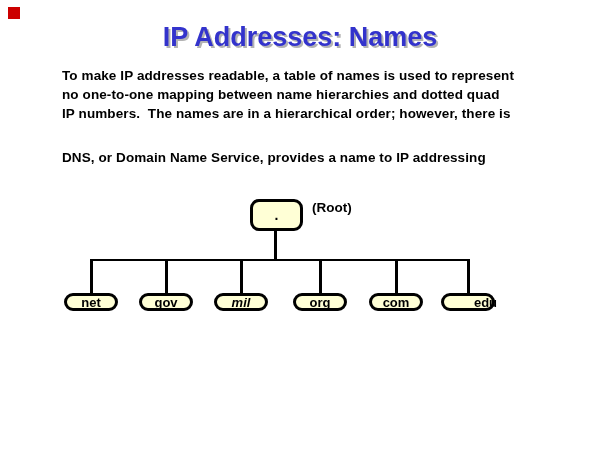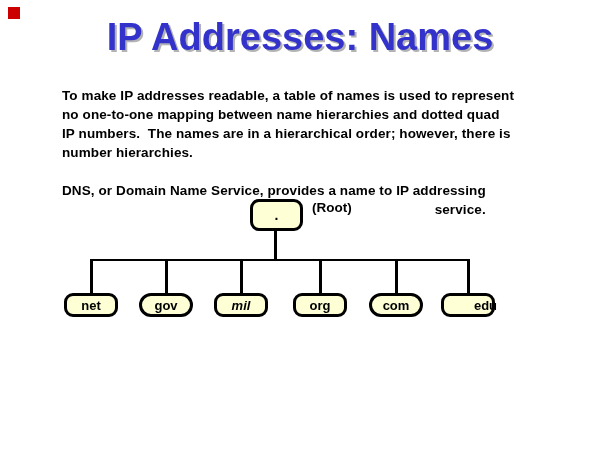--- a/index.html
+++ b/index.html
@@ -17,51 +17,51 @@
   .corner-marker {
     position: absolute; left: 8px; top: 7px;
     width: 12px; height: 12px;
     background: #cc0000;
   }
 
   .title {
     position: absolute; left: 0; top: 21px;
     width: 100%; margin: 0;
     text-align: center;
-    font-size: 38px; line-height: 32px;
+    font-size: 27px; line-height: 32px;
     color: #3333cc;
     text-shadow: 2px 2px 0 #b3b3b3;
     letter-spacing: 0px;
   }
 
-  .para { position: absolute; left: 62px; margin-top: 20px; }
+  .para { position: absolute; left: 62px; }
   .para .line {
     font-size: 13.5px;
     line-height: 19px;
     white-space: pre;
     letter-spacing: 0.1px;
   }
   .p1 { top: 66px; }
-  .p2 { top: 161px; text-align: right; }
+  .p2 { top: 148px; }
   .p3 { top: 347px; }
 
   
   .node {
     position: absolute;
     box-sizing: border-box;
     background: #ffffd6;
     border: 3px solid #000000;
     border-radius: 9px;
     display: flex; align-items: center; justify-content: center;
     font-size: 13px;
   }
   .root-node { left: 250px; top: 199px; width: 53px; height: 32px; font-size: 14px; }
   .root-annot { position: absolute; left: 312px; top: 200px; font-size: 13.5px; }
 
-  .child { top: 293px; width: 54px; height: 24px; }
+  .child { top: 293px; width: 54px; height: 18px; }
   .node-net { left: 64px; }
   .node-gov { left: 139px; border-radius: 13px; }
   .node-mil { left: 214px; font-style: italic; }
   .node-org { left: 293px; }
   .node-com { left: 369px; border-radius: 15px; }
   .node-edu { left: 441px; padding-left: 35px; }
 
   .vline { position: absolute; width: 3px; background: #000000; }
   .root-stub { left: 274px; top: 231px; height: 29px; }
   .hline { position: absolute; left: 91px; top: 259px; width: 377px; height: 2px; background: #000000; }
@@ -79,26 +79,24 @@
 <div class="slide">
 
   <div class="corner-marker"></div>
 
   <h1 class="title">IP Addresses: Names</h1>
 
   <div class="para p1">
     <div class="line">To make IP addresses readable, a table of names is used to represent</div>
     <div class="line">no one-to-one mapping between name hierarchies and dotted quad</div>
     <div class="line">IP numbers.  The names are in a hierarchical order; however, there is</div>
-    <div class="line">number hierarchies.</div>
   </div>
 
   <div class="para p2">
     <div class="line">DNS, or Domain Name Service, provides a name to IP addressing</div>
-    <div class="line">service.</div>
   </div>
 
   <div>
     <div class="node root-node">
       <span>.</span>
     </div>
     <div class="root-annot">(Root)</div>
 
     <div class="vline root-stub"></div>
     <div class="hline"></div>

